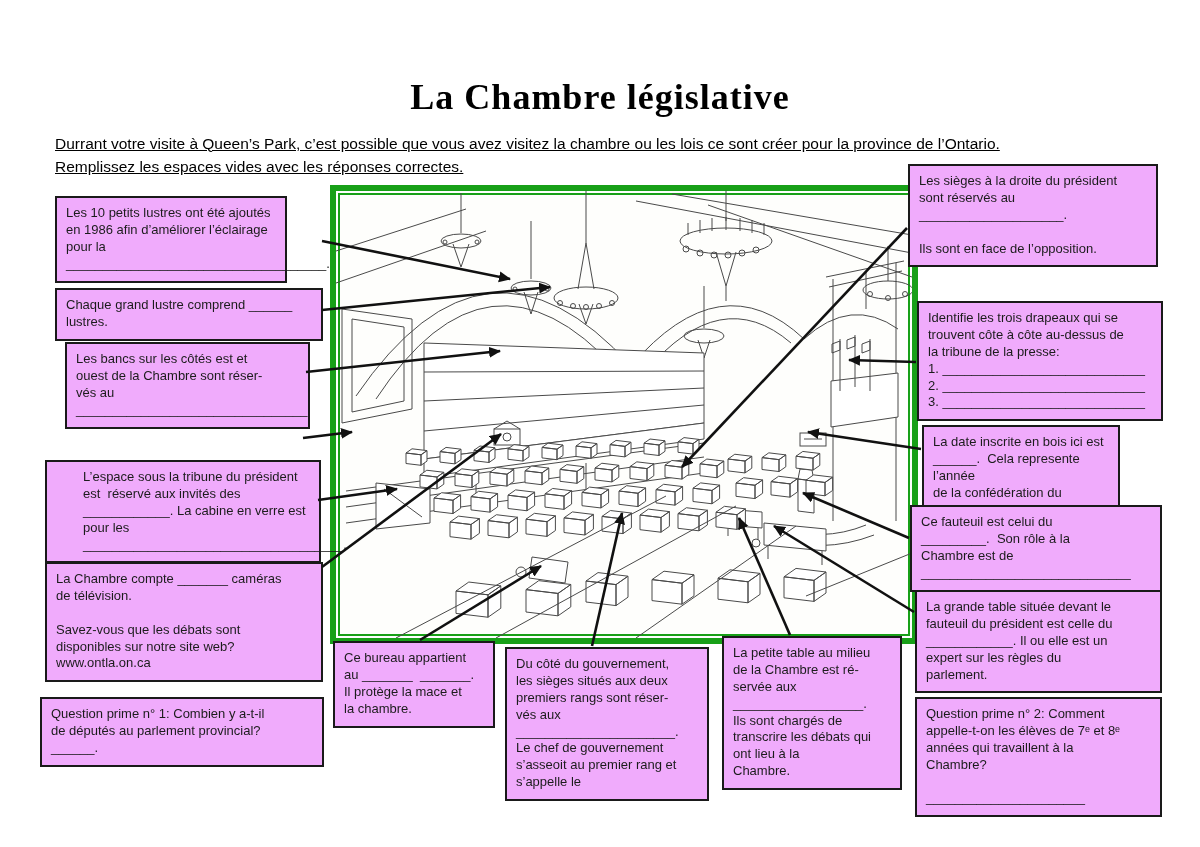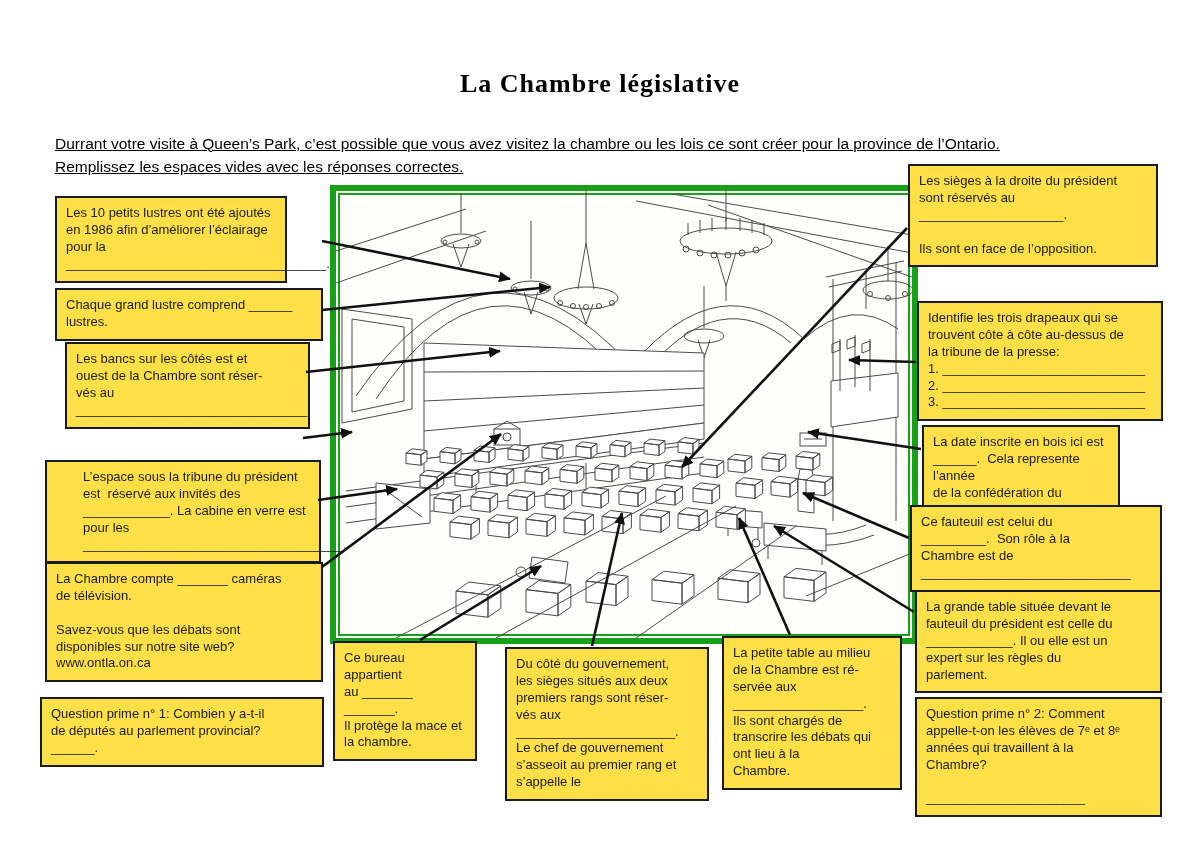--- a/index.html
+++ b/index.html
@@ -1,39 +1,39 @@
 <!DOCTYPE html>
 <html><head>
 <meta charset="utf-8">
 <style>
   html,body{margin:0;padding:0;background:#fff;}
   .page{position:relative;width:1200px;height:847px;background:#ffffff;overflow:hidden;
         font-family:"Liberation Sans","DejaVu Sans",sans-serif;color:#1b1b1b;}
   .title{position:absolute;left:0;right:0;top:52px;text-align:center;
          font-family:"Liberation Serif","DejaVu Serif",serif;font-weight:bold;
-         font-size:26px;letter-spacing:1px;color:#000;}
+         font-size:36px;letter-spacing:1px;color:#000;}
   .intro{position:absolute;left:55px;top:116px;width:1095px;font-size:15.5px;
          line-height:1.5;white-space:pre-wrap;color:#000000;text-decoration:underline;}
   .frame{position:absolute;left:330px;top:185px;width:576px;height:447px;
          border:6px solid #18a018;box-shadow:inset 0 0 0 2px #ffffff, inset 0 0 0 4px #18a018;
          background:#fefefc;z-index:1;box-sizing:content-box;}
   .frame svg{display:block;width:576px;height:447px;}
   .sketch{stroke:#4a4a4a;stroke-width:1;fill:none;}
   .sketch .solid{fill:#ffffff;}
-  .note{position:absolute;background:#fde047;border:2px solid #1a1a1a;
+  .note{position:absolute;background:#f0abfc;border:2px solid #1a1a1a;
         padding:7px 9px 8px 9px;font-size:13px;line-height:1.3;white-space:pre-wrap;
         z-index:2;box-sizing:border-box;color:#1c1c1c;}
   #n0{left:55px;top:196px;width:232px;}
   #n1{left:55px;top:288px;width:268px;}
   #n2{left:65px;top:342px;width:245px;}
   #n3{left:40px;top:423px;width:262px;}
   #n4{left:45px;top:460px;width:276px;padding-left:36px;}
   #n5{left:45px;top:562px;width:278px;}
   #n6{left:40px;top:697px;width:284px;}
-  #n7{left:333px;top:641px;width:144px;}
+  #n7{left:333px;top:641px;width:162px;}
   #n8{left:505px;top:647px;width:204px;}
   #n9{left:722px;top:636px;width:180px;}
   #n10{left:908px;top:164px;width:250px;}
   #n11{left:917px;top:301px;width:246px;}
   #n12{left:922px;top:425px;width:198px;}
   #n13{left:910px;top:505px;width:252px;}
   #n14{left:915px;top:590px;width:247px;}
   #n15{left:915px;top:697px;width:247px;}
   .arrows{position:absolute;left:0;top:0;width:1200px;height:847px;z-index:3;pointer-events:none;}
   .arrows line{stroke:#111;stroke-width:2.6;}

